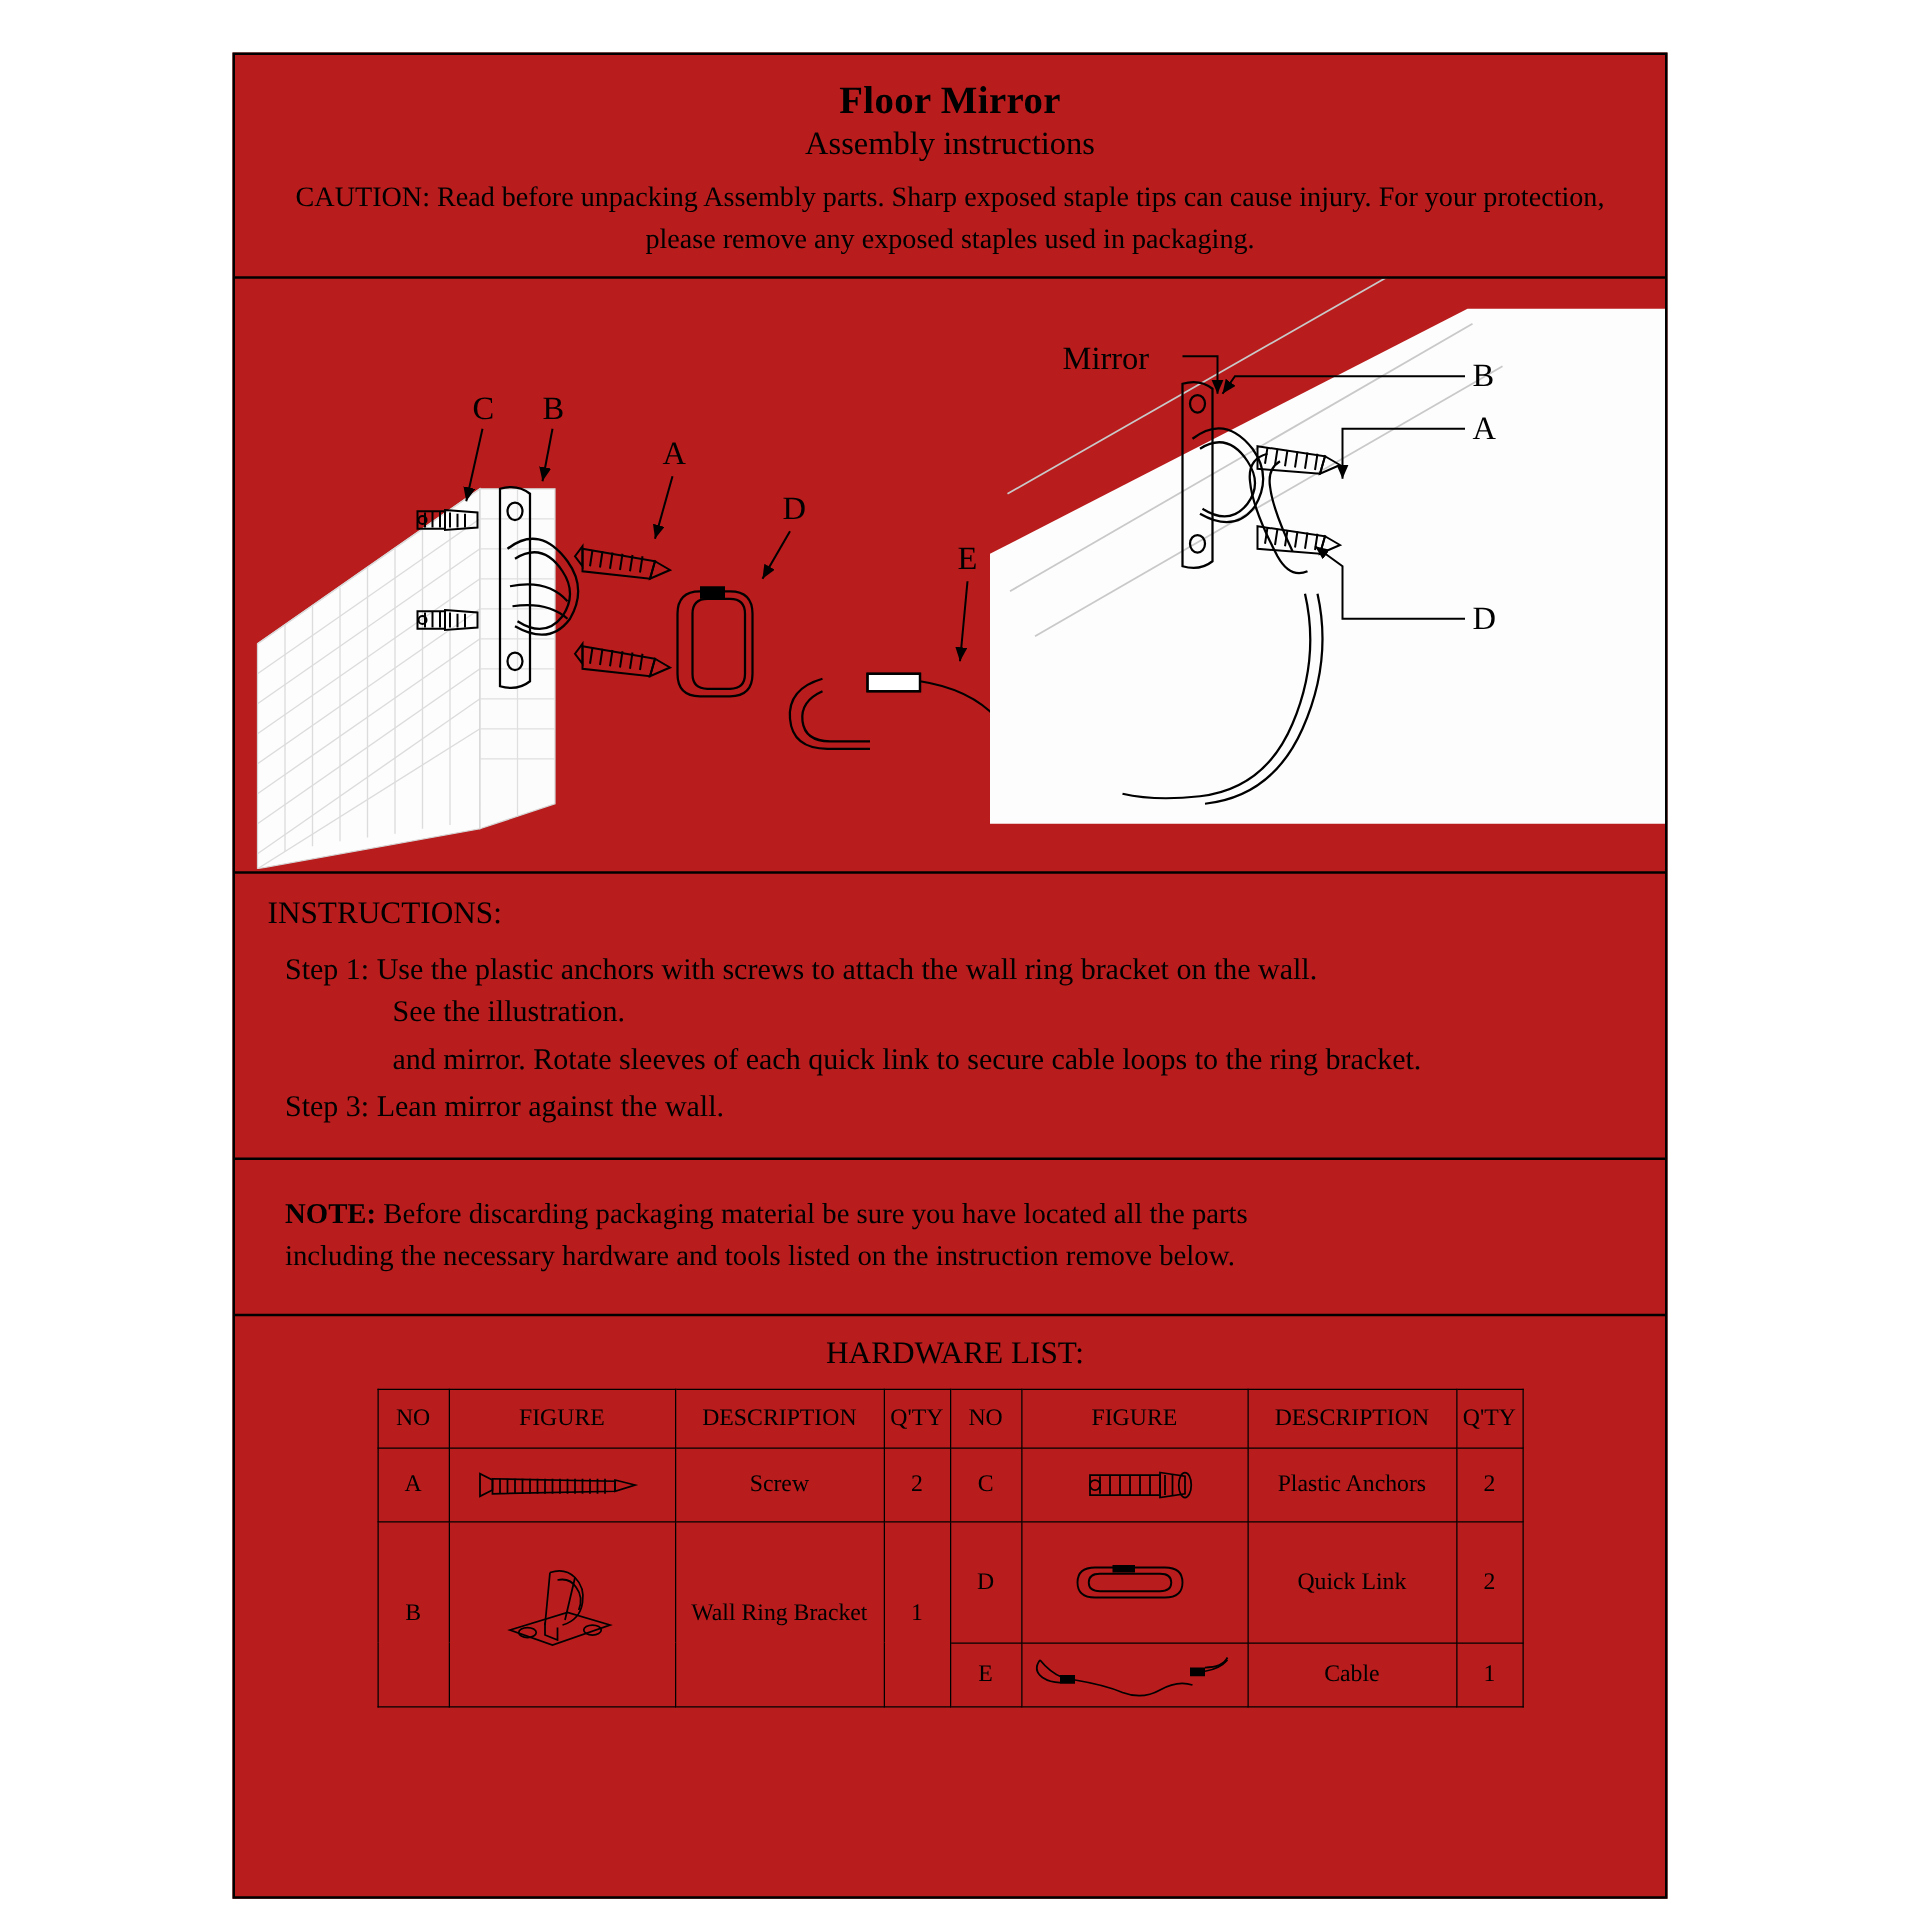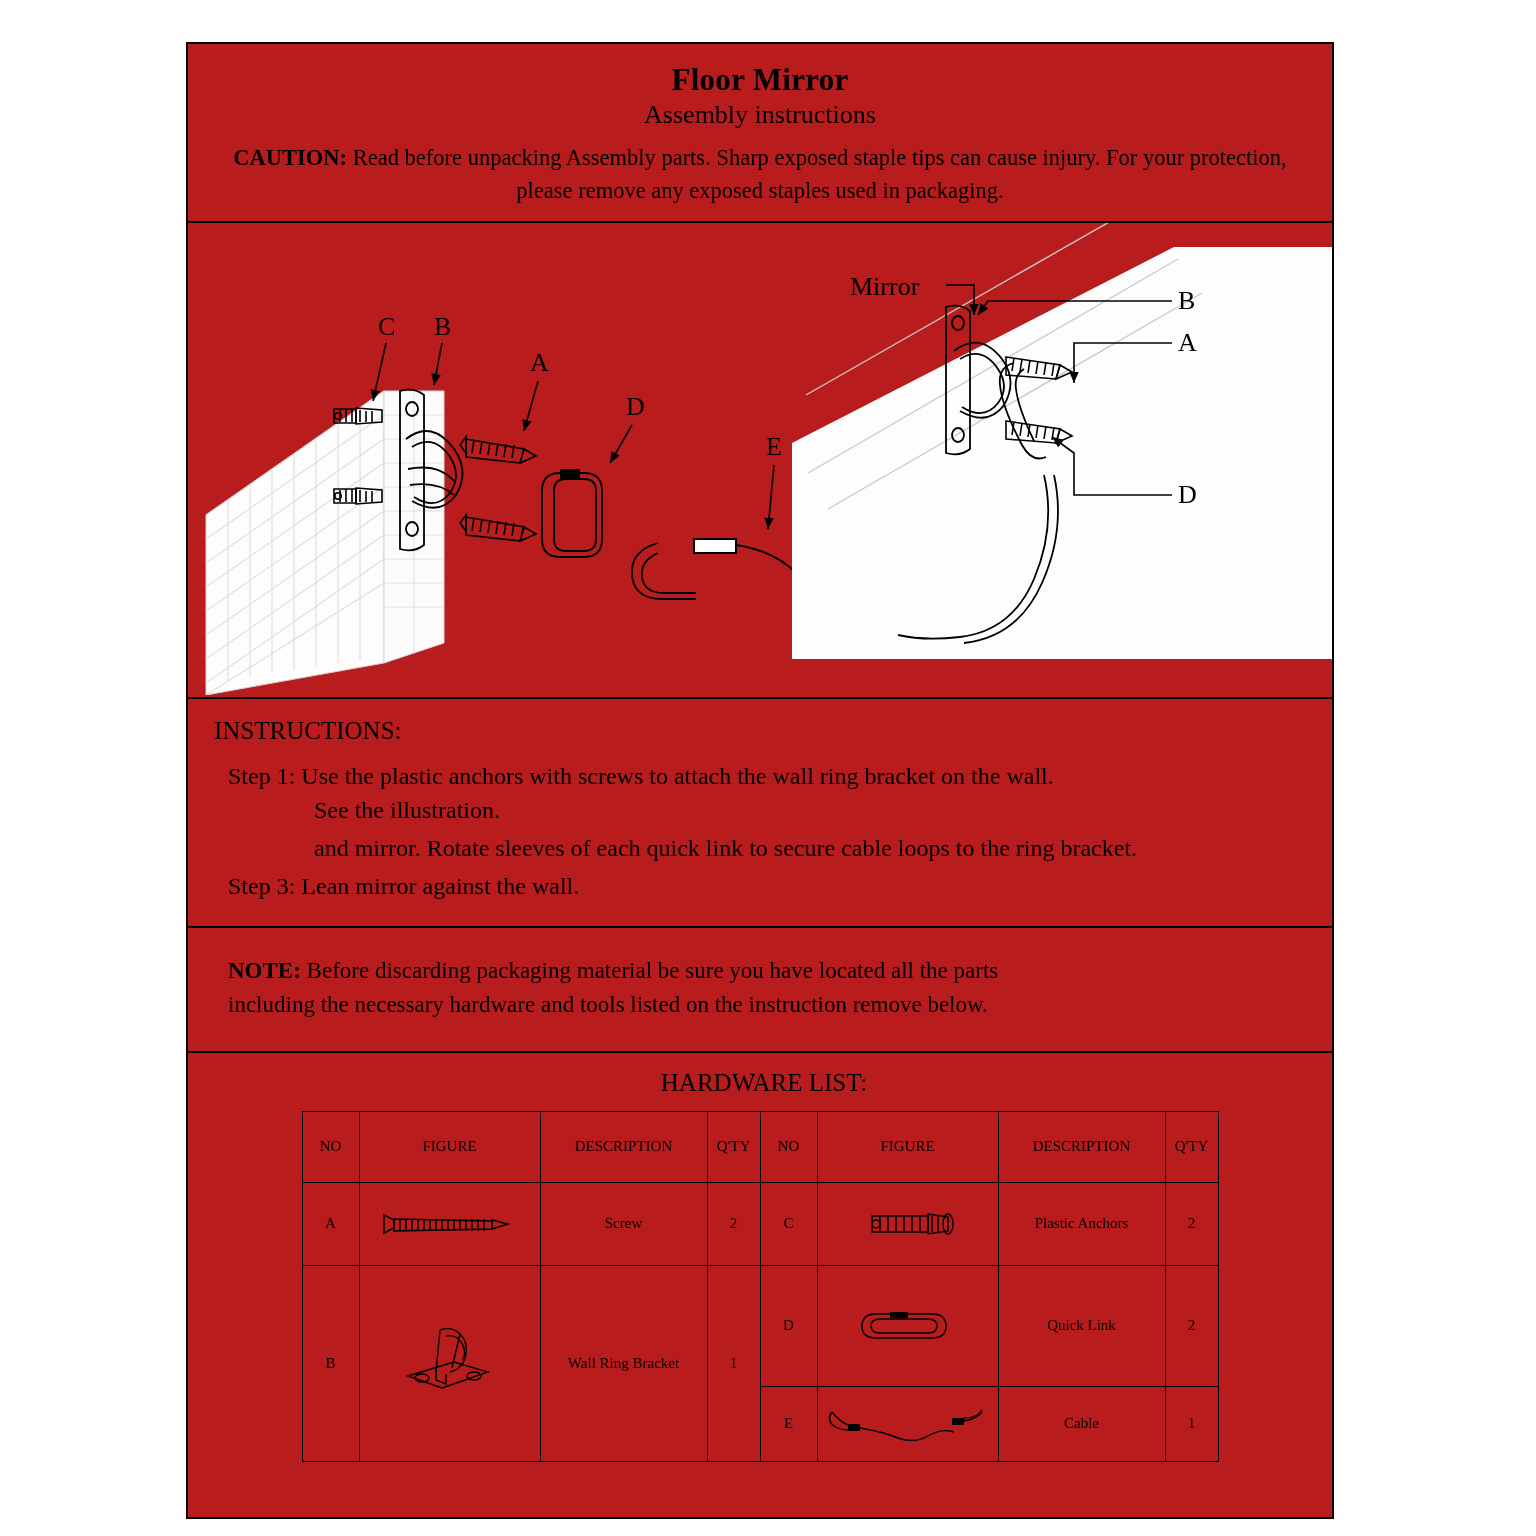--- a/index.html
+++ b/index.html
@@ -41,21 +41,21 @@
     text-align: center;
     font-size: 26px;
     margin-bottom: 12px;
   }
   .caution {
     font-size: 22.5px;
     line-height: 1.45;
     text-align: center;
     padding: 0 26px;
   }
-  .caution b { font-weight: bold; }
+  .caution b { font-weight: normal; }
 
   
   .illus {
     position: relative;
     height: 474px;
     border-bottom: 2px solid #000;
     overflow: hidden;
   }
   .illus svg { display: block; }
 
@@ -103,22 +103,22 @@
     border-collapse: collapse;
     margin: 0 auto;
     width: 794px;
     table-layout: fixed;
   }
   table.hw td, table.hw th {
     border: 1.5px solid #000;
     text-align: center;
     vertical-align: middle;
     font-weight: normal;
-    font-size: 15px;
-    padding: 14px 4px;
+    font-size: 19px;
+    padding: 2px 4px;
   }
   .c-no    { width: 48px;  font-size: 26px; }
   .c-fig   { width: 172px; }
   .c-desc  { width: 158px; }
   .c-qty   { width: 44px;  }
   .hdr td  { font-size: 19px; height: 42px; }
   .rowA td { height: 54px; }
   .rowB td { height: 92px; }
   .rowE td { height: 46px; }
   .figcell { line-height: 0; }

